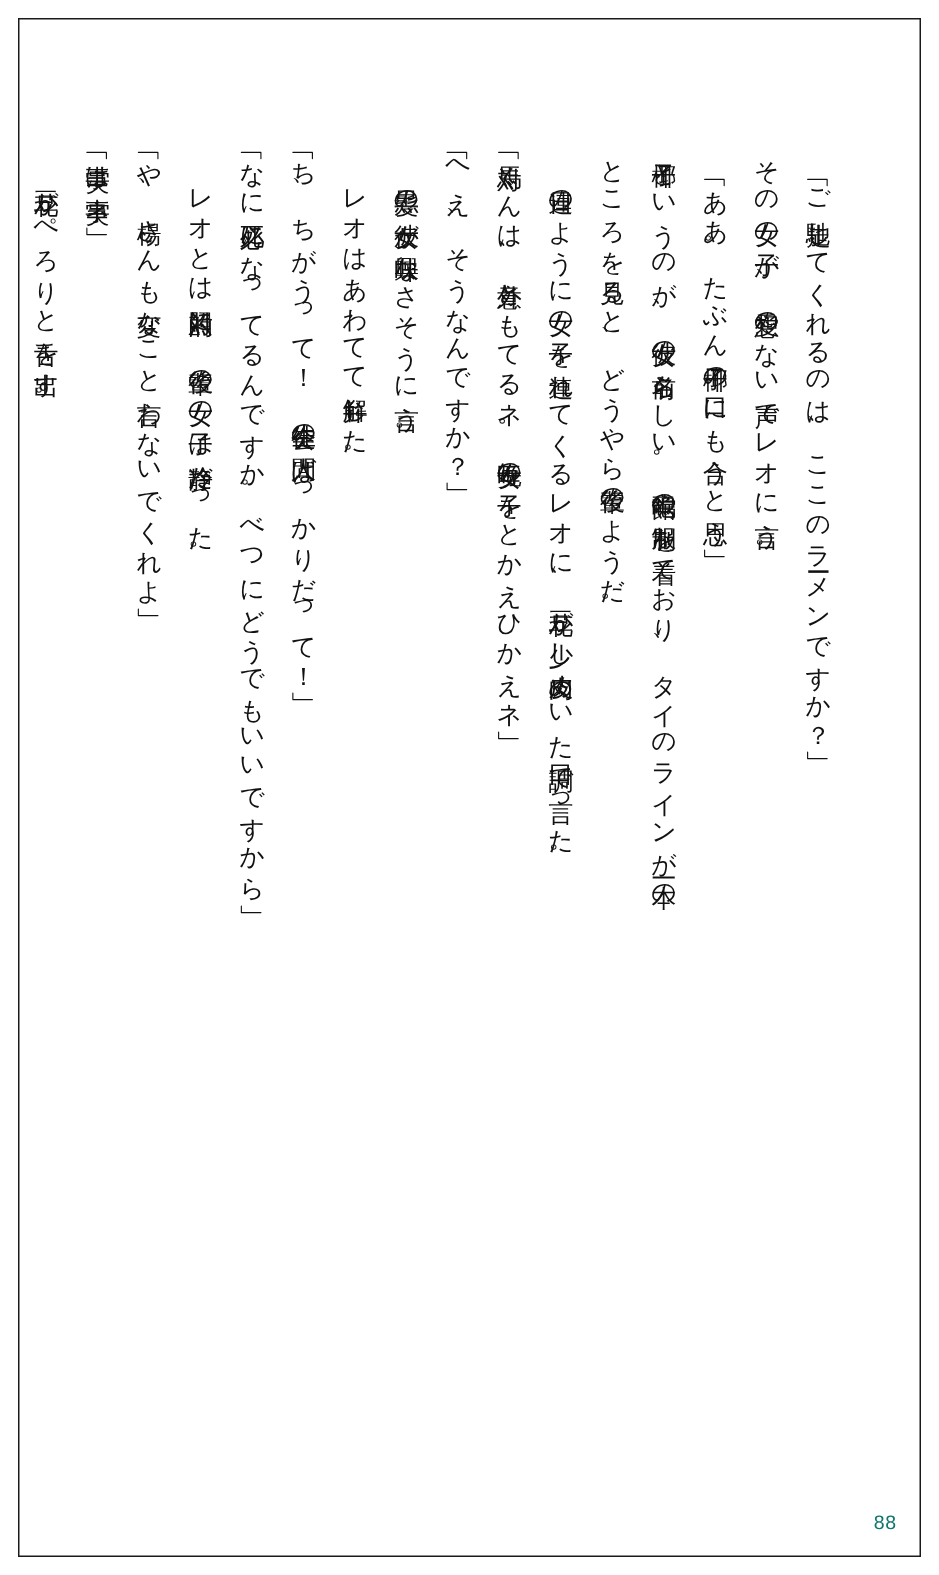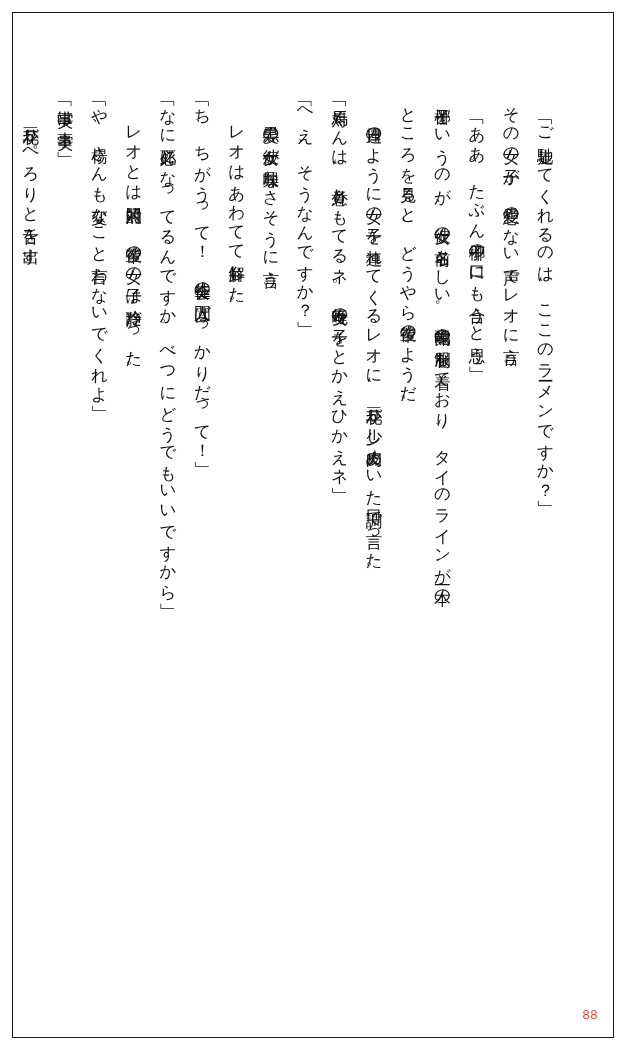--- a/index.html
+++ b/index.html
@@ -51,21 +51,21 @@
   }
   .indent1 {
     padding-top: 18px;
   }
   .page-number {
     position: absolute;
     right: 28px;
     bottom: 28px;
     font-size: 13px;
     font-family: "Liberation Sans", sans-serif;
-    color: #ef4444;
+    color: #0f766e;
     letter-spacing: 0.04em;
   }
 </style>
 </head>
 <body>
 
 <div class="page">
   <div class="frame"></div>
 
   <div class="text-block">

